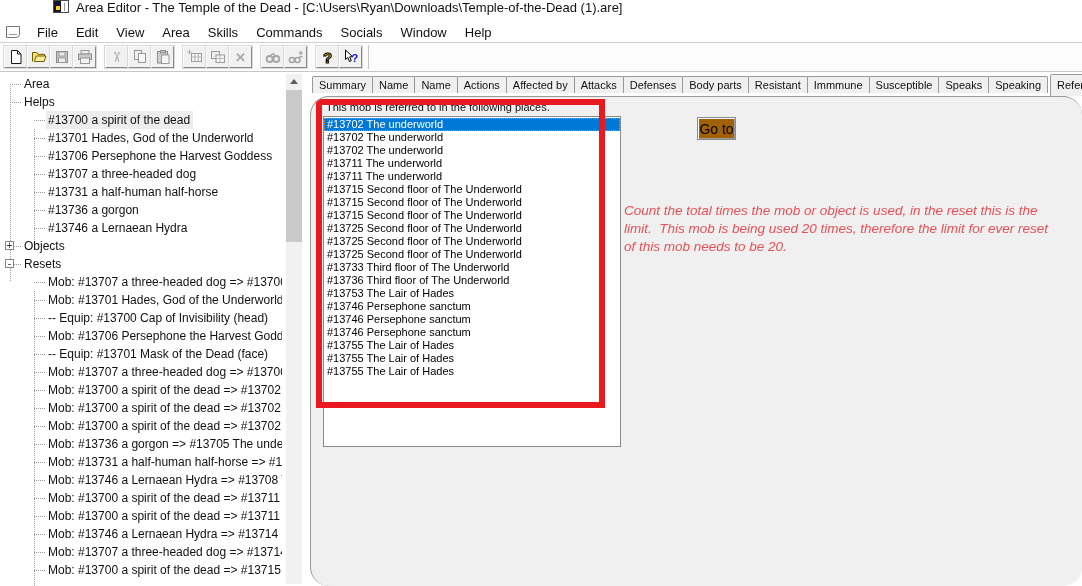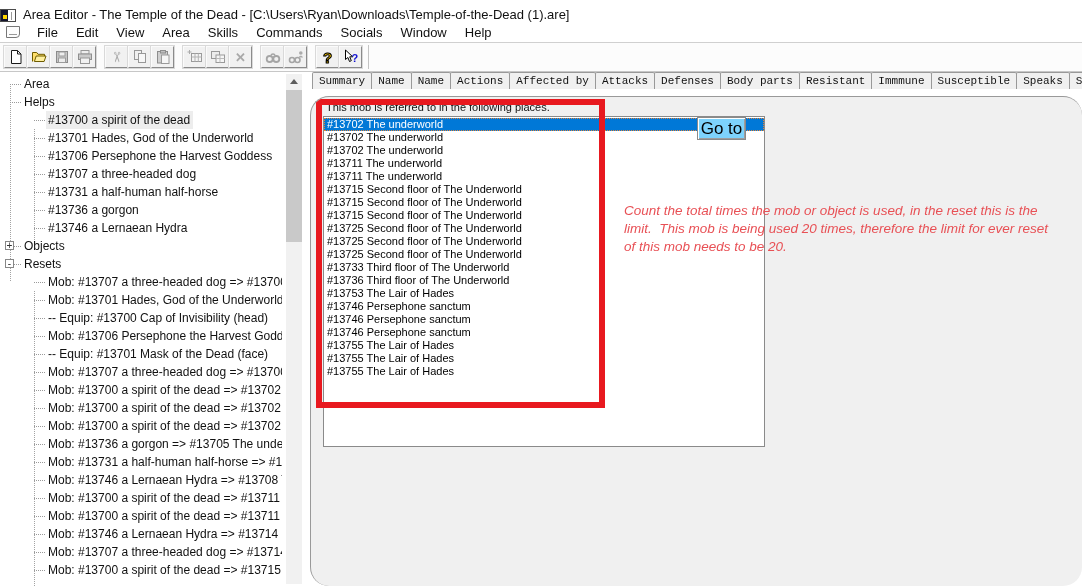--- a/index.html
+++ b/index.html
@@ -1,21 +1,21 @@
 <!DOCTYPE html>
 <html><head>
 <meta charset="utf-8">
 <style>
   * { box-sizing: border-box; margin: 0; padding: 0; }
   html,body { width:1082px; height:586px; overflow:hidden; }
   body { font-family:"Liberation Sans", sans-serif; background:#fff; color:#111; }
   .window { position:relative; width:1082px; height:586px; background:#fff; }
 
   
-  .titlebar { height:22px; display:flex; align-items:flex-end; font-size:13px; }
+  .titlebar { height:22px; display:flex; align-items:flex-start; padding-left:5px; font-size:13px;margin-left:48px; }
   .app-icon { width:16px; height:13px; border:1px solid #4a4a4a; background:#fff; position:relative; margin-right:7px; flex:0 0 auto; }
   .app-icon .ai-dark { position:absolute; left:0; top:0; width:7px; height:100%; background:#14142e; }
   .app-icon .ai-dot { position:absolute; left:2px; bottom:2px; width:4px; height:4px; background:#ffd400; }
   .app-icon .ai-line { position:absolute; right:3px; top:2px; width:1px; height:8px; background:#9a9a9a; }
 
   
   .menubar { height:20px; display:flex; align-items:center; font-size:13px; }
   .doc-icon { width:14px; height:12px; margin:0 8px 0 6px; border:1px solid #777; border-radius:0 0 4px 0; position:relative; background:#fdfdfd; flex:0 0 auto; }
   .doc-icon::after { content:""; position:absolute; left:2px; bottom:2px; right:2px; border-top:1px solid #999; }
   .menu-items { display:flex; }
@@ -52,29 +52,29 @@
   .g1 { left:10px; top:12px; height:198px; }
   .g2 { left:34px; top:57px; height:117px; }
   .g3 { left:34px; top:219px; height:297px; }
   .sb { position:absolute; top:2px; right:1px; width:16px; height:510px; background:#f1f1f1; z-index:6; }
   .sb-up { height:16px; display:flex; align-items:center; justify-content:center; }
   .sb-up::before { content:""; border:4px solid transparent; border-bottom:5px solid #5d5d5d; margin-top:-5px; }
   .sb-thumb { position:absolute; left:0; top:16px; width:16px; height:152px; background:#c9c9c9; }
 
   
   .content { flex:1; min-width:0; background:#fff; padding-left:7px; display:flex; flex-direction:column; }
-  .tabstrip { position:relative; z-index:2; flex:0 0 24px; height:24px; display:flex; align-items:flex-start; padding-left:2px; overflow:hidden; white-space:nowrap;font-family:Liberation Mono, monospace; }
+  .tabstrip { position:relative; z-index:2; flex:0 0 24px; height:24px; display:flex; align-items:center; padding-left:2px; overflow:hidden; white-space:nowrap; }
   .tab { flex:0 0 auto; height:17px; line-height:16px; padding:0 6px; font-size:11px; background:#f0f0f0; border:1px solid #999; border-bottom:none; border-radius:2px 2px 0 0; margin-right:-1px; }
   .tab.active { height:22px; line-height:20px; position:relative; z-index:3; margin-bottom:-1px; margin-left:3px; background:#f0f0f0; }
   .pane { position:relative; flex:1; background:#f0f0f0; border-top:1px solid #999; border-left:1px solid #999; overflow:hidden;border-radius:19px; }
   .caption { position:absolute; left:15px; top:4px; font-size:11px; color:#111; z-index:1; }
-  .listbox { position:absolute; left:12px; top:19px; width:442px; height:331px; background:#fff; border:1px solid #8a8a8a; overflow:hidden; padding-top:1px; z-index:1; }
+  .listbox { position:absolute; left:12px; top:19px; width:298px; height:331px; background:#fff; border:1px solid #8a8a8a; overflow:hidden; padding-top:1px; z-index:1; }
   .lrow { height:13px; line-height:13px; font-size:11px; padding-left:3px; color:#000; white-space:nowrap; }
   .lrow.selected { background:#0078d7; color:#fff; outline:1px dotted #e0843c; outline-offset:-1px; }
-  .goto { position:absolute; left:386px; top:20px; width:49px; height:23px; font-size:17px; font-family:inherit; color:#000; background:#7dd3fc; border:1px solid #8a8a8a; box-shadow:inset 1px 1px 0 #fff, inset -1px -1px 0 #9d9d9d; padding:0; z-index:1; }
+  .goto { position:absolute; left:386px; top:20px; width:39px; height:23px; font-size:14px; font-family:inherit; color:#000; background:#a16207; border:1px solid #8a8a8a; box-shadow:inset 1px 1px 0 #fff, inset -1px -1px 0 #9d9d9d; padding:0; z-index:1; }
   .ann-box { position:absolute; left:5px; top:2px; width:289px; height:309px; border:6px solid #e8191f; z-index:5; pointer-events:none; }
   .ann-text { position:absolute; left:313px; top:105px; color:#e85055; font-size:13.5px; line-height:18px; z-index:4; }
   .ann-line { white-space:pre; }
 </style>
 </head>
 <body>
 
 <div class="window">
 
   <div class="titlebar">

